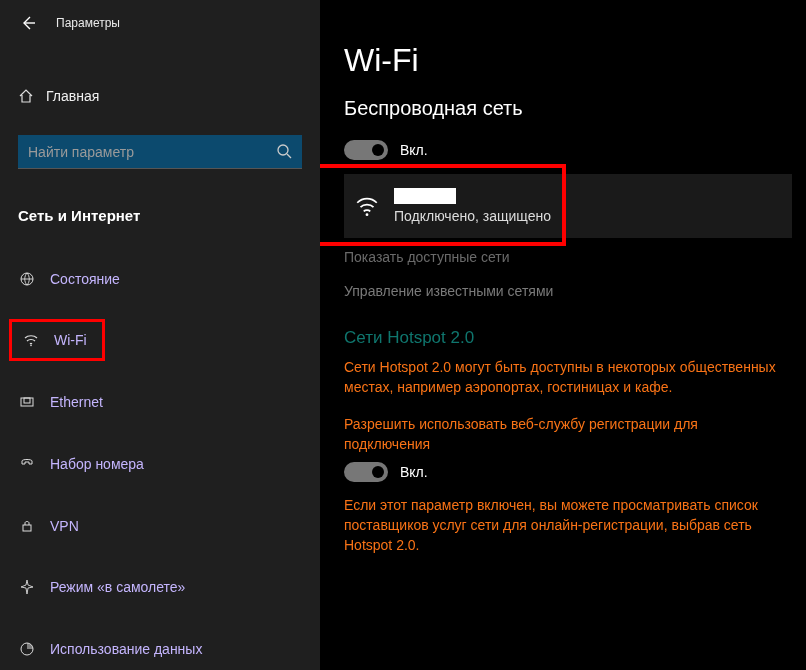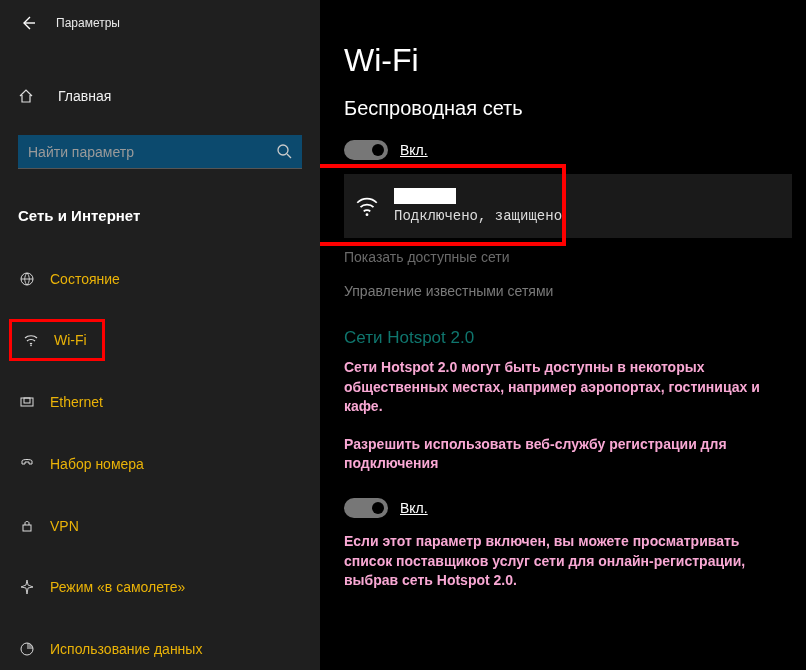--- a/index.html
+++ b/index.html
@@ -4,64 +4,64 @@
 <style>
   * { box-sizing: border-box; margin: 0; padding: 0; font-family: "Segoe UI", sans-serif; }
   body { width: 806px; height: 670px; background: #000; color: #fff; display: flex; overflow: hidden; }
   
   
   .sidebar { width: 320px; height: 100%; background: #1f1f1f; display: flex; flex-direction: column; justify-content: space-between; }
   .titlebar { display: flex; align-items: center; height: 46px; padding-left: 18px; gap: 18px; }
   .back-btn { display: flex; align-items: center; justify-content: center; width: 20px; height: 20px; cursor: pointer; }
   .titlebar-title { font-size: 12px; color: #eaeaea; }
   
-  .home-row { display: flex; align-items: center; padding: 12px 34px 12px 18px; gap: 24px; cursor: pointer; margin-top: 10px; }
+  .home-row { display: flex; align-items: center; padding: 12px 34px 12px 18px; gap: 12px; cursor: pointer; margin-top: 10px; }
   .home-row .label { font-size: 14px; color: #f0f0f0; }
   
   .search-wrap { padding: 0 18px 18px 18px; }
   .search { position: relative; }
   .search input {
     width: 100%; height: 34px; background: #0c4a6e; border: none; outline: none;
     color: #eee; padding: 0 36px 0 10px; font-size: 14px; border-bottom: 1px solid #555;
   }
   .search input::placeholder { color: #9a9a9a; }
   .search .search-icon { position: absolute; right: 10px; top: 8px; color: #ccc; }
   
   .section-heading { padding: 0 18px 14px 18px; font-size: 15px; font-weight: 600; color: #fff; }
   
-  .nav-item { display: flex; align-items: center; padding: 13px 18px; gap: 14px; cursor: pointer; font-size: 14px; color: #eab308; }
+  .nav-item { display: flex; align-items: center; padding: 13px 18px; gap: 14px; cursor: pointer; font-size: 14px; color: #c4b5fd; }
   .nav-item .icon { width: 18px; display: flex; justify-content: center; color: #ddd; }
   
   .highlight-box { border: 3px solid #ff0000; }
   .wifi-box { margin: 0 0 0 9px; width: 96px; }
   
   
   .main { flex: 1; background: #000; padding: 16px 14px 0 24px; overflow: hidden; }
   .page-title { font-size: 32px; font-weight: 300; color: #fff; margin-top: 26px; margin-bottom: 18px; }
   .sub-heading { font-size: 20px; font-weight: 400; color: #fff; margin-top: 6px; margin-bottom: 20px; }
   
   .toggle-row { display: flex; align-items: center; gap: 12px; margin-bottom: 14px; }
   .toggle { width: 44px; height: 20px; border-radius: 10px; background: #6b6b6b; position: relative; cursor: pointer; }
   .toggle.on { background: #777; }
   .toggle .knob { position: absolute; width: 12px; height: 12px; background: #000; border-radius: 50%; top: 4px; left: 4px; }
   .toggle.on .knob { left: 28px; background: #000; }
-  .toggle-label { font-size: 14px; color: #fff; text-decoration: underline; }
+  .toggle-label { font-size: 14px; color: #fff; }
   
   .conn-highlight { border: 4px solid #ff0000; margin-left: -14px; padding: 0; width: 250px; margin-bottom: 0; position: relative; z-index: 2; }
   .conn-row { background: #1a1a1a; padding: 14px 14px 14px 10px; display: flex; align-items: center; gap: 14px; width: 448px; margin-left: 0; }
   .ssid-mask { background: #fff; width: 62px; height: 16px; display: inline-block; }
   .conn-text { display: flex; flex-direction: column; font-size: 14px; }
-  .conn-status { color: #ddd; margin-top:4px;font-family:Liberation Mono, monospace; }
+  .conn-status { color: #ddd; margin-top:4px; }
   
   .link-list { margin-top: 6px; }
   .text-link { display: block; color: #7a7a7a; font-size: 14px; padding: 9px 0; cursor: pointer; }
   .text-link.faded-under { color: #6a6a6a; margin-top: -4px; }
   
   .hotspot-heading { font-size: 17px; font-weight: 400; color: #0f766e; margin-top: 20px; margin-bottom: 10px; }
-  .body-text { font-size: 14px; color: #f9a8d4; line-height: 1.4; margin-bottom: 18px; max-width: 440px; font-weight: bold; }
+  .body-text { font-size: 14px; color: #f97316; line-height: 1.4; margin-bottom: 18px; max-width: 440px; }
   
   svg { display: block; }
 </style>
 </head>
 <body>
 
 <aside class="sidebar">
   <div class="titlebar">
     <span class="back-btn">
       <svg width="16" height="16" viewBox="0 0 16 16">
@@ -189,21 +189,21 @@
     <div class="conn-highlight" style="position:absolute; top:-10px; left:-14px; height:82px; width:250px; pointer-events:none;"></div>
   </div>
 
   <div class="link-list">
     <span class="text-link faded-under">Показать доступные сети</span>
     <span class="text-link">Управление известными сетями</span>
   </div>
 
   <h2 class="hotspot-heading">Сети Hotspot 2.0</h2>
   <p class="body-text">Сети Hotspot 2.0 могут быть доступны в некоторых общественных местах, например аэропортах, гостиницах и кафе.</p>
-  <p class="body-text" style="margin-bottom:24px;">Разрешить использовать веб-службу регистрации для подключения</p>
+  <p class="body-text" style="margin-bottom:8px;">Разрешить использовать веб-службу регистрации для подключения</p>
   <div class="toggle-row">
     <div class="toggle on">
         <div class="knob"></div>
       </div>
     <span class="toggle-label">Вкл.</span>
   </div>
   <p class="body-text">Если этот параметр включен, вы можете просматривать список поставщиков услуг сети для онлайн-регистрации, выбрав сеть Hotspot 2.0.</p>
 </main>
 
 </body></html>

